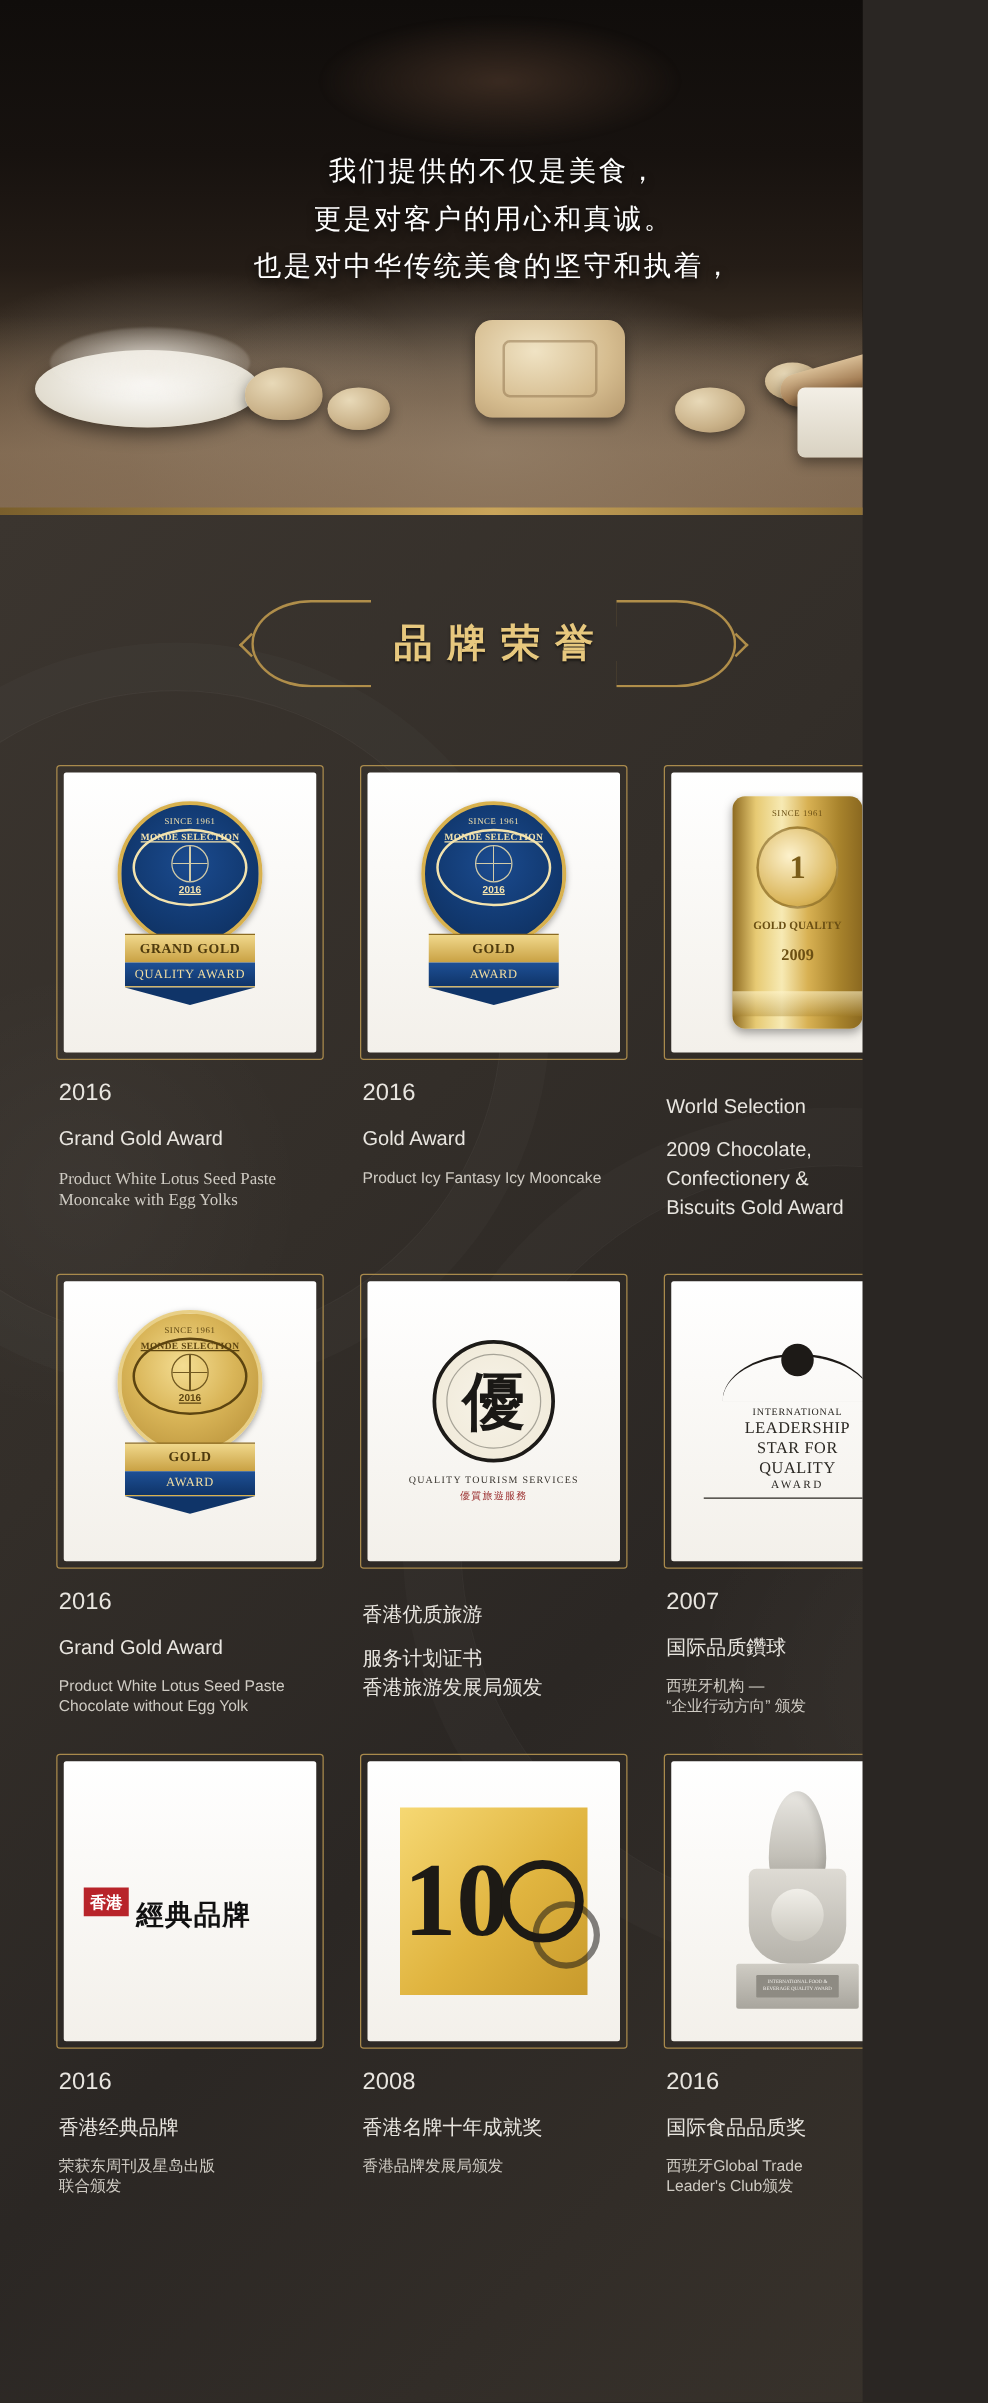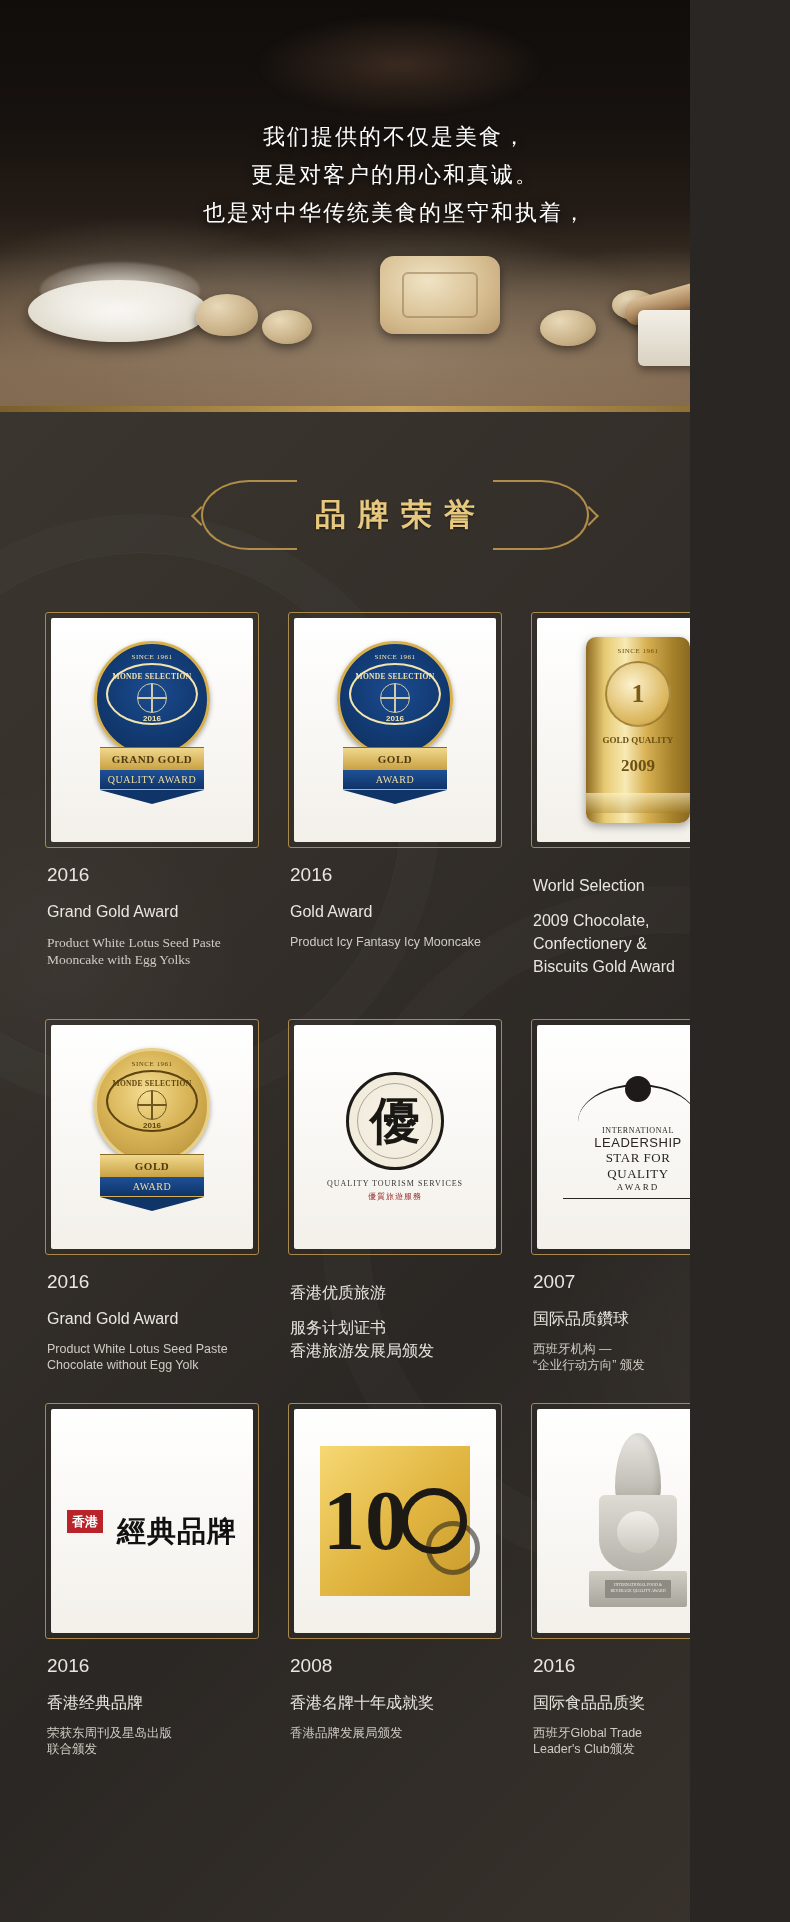--- a/index.html
+++ b/index.html
@@ -228,21 +228,21 @@
   .ms-disc.gold {
     background: radial-gradient(circle at 45% 38%, #f4dd92 0%, #d9b558 45%, #b28a33 100%);
     border-color: #e8cf86;
     color: #5c4410;
   }
   .ms-since { font-size: 7px; letter-spacing: 0.5px; margin-top: 9px; font-family: "Liberation Serif", serif; }
   .ms-ring {
     width: 92px; height: 62px; margin: 2px auto 0;
     border-radius: 50%;
     border: 2px solid currentColor;
-    display: flex; flex-direction: column; align-items: center; justify-content: flex-end;
+    display: flex; flex-direction: column; align-items: center; justify-content: flex-start; text-decoration: underline;
   }
   .ms-name { font-size: 7.5px; font-weight: bold; letter-spacing: 0.3px; font-family: "Liberation Serif", serif; }
   .ms-globe {
     width: 30px; height: 30px; border-radius: 50%;
     border: 1px solid currentColor;
     margin: 2px 0 1px;
     background:
       linear-gradient(to right, transparent 48%, currentColor 48%, currentColor 52%, transparent 52%),
       linear-gradient(to bottom, transparent 48%, currentColor 48%, currentColor 52%, transparent 52%);
     opacity: 0.85;
@@ -290,21 +290,21 @@
   .ws-top { font-size: 7px; margin-top: 10px; letter-spacing: 0.5px; }
   .ws-circle {
     width: 66px; height: 66px; border-radius: 50%; margin-top: 6px;
     border: 2px solid rgba(110,82,20,0.5);
     background: radial-gradient(circle at 40% 35%, #fdf2cd, #d9b458 70%, #b08a2e 100%);
     display: flex; align-items: center; justify-content: center;
     font-size: 26px; font-weight: bold; color: #7a5c18;
   }
   .ws-text { font-size: 9px; font-weight: bold; margin-top: 8px; line-height: 11px; text-align: center; }
   .ws-year {
-    margin-top: 10px; font-size: 17px; font-weight: bold; color: #6b4f13;
+    margin-top: 10px; font-size: 13px; font-weight: bold; color: #6b4f13;
   }
   .ws-band {
     position: absolute; bottom: 10px; left: 0; right: 0; height: 20px;
     background: linear-gradient(to bottom, rgba(255,245,205,0.6), rgba(160,124,40,0.35));
   }
 
   
   .qts { width: 180px; text-align: center; }
   .qts-mark {
     width: 98px; height: 98px; margin: 0 auto;
@@ -338,36 +338,36 @@
     background: #1d1a17; margin: 0 auto 4px;
     position: relative;
   }
   .ilsq-arc {
     width: 120px; height: 38px; margin: 0 auto;
     border-top: 2px solid #1d1a17;
     border-radius: 50% 50% 0 0 / 100% 100% 0 0;
     margin-top: -22px;
   }
   .ilsq-l1 { font-size: 8px; letter-spacing: 0.6px; margin-top: 4px; font-family: "Liberation Serif", serif; }
-  .ilsq-l2 { font-size: 13px; letter-spacing: 0.5px; font-family: Liberation Sans, sans-serif; }
+  .ilsq-l2 { font-size: 13px; letter-spacing: 0.5px; font-family: Liberation Serif, serif; }
   .ilsq-l3 { font-size: 13px; letter-spacing: 0.5px; font-family: "Liberation Serif", serif; }
   .ilsq-l4 { font-size: 13px; letter-spacing: 0.5px; font-family: "Liberation Serif", serif; }
   .ilsq-l5 { font-size: 9px; letter-spacing: 2px; font-family: "Liberation Serif", serif; }
   .ilsq-rule { width: 150px; height: 1px; background: #2a2722; margin: 6px auto 0; }
 
   
-  .hkcb { width: 170px; display: flex; align-items: center; justify-content: space-between; gap: 6px; }
+  .hkcb { width: 170px; display: flex; align-items: center; justify-content: flex-start; gap: 6px; }
   .hkcb-box {
     background: #b8242a; color: #fff; font-size: 13px; line-height: 15px;
     padding: 4px 5px; font-family: "Liberation Serif", serif; font-weight: bold;
     text-align: center;
   }
   .hkcb-main {
     color: #111; font-family: "Liberation Serif", serif; font-weight: bold;
-    font-size: 29px; letter-spacing: 1px; margin-top: 22px;
+    font-size: 22px; letter-spacing: 1px; margin-top: 22px;
   }
 
   
   .ten {
     width: 150px; height: 150px;
     background: linear-gradient(135deg, #f6d873, #e0b43f 55%, #c89a2c);
     display: flex; align-items: center; justify-content: center;
     position: relative;
   }
   .ten-1 {

